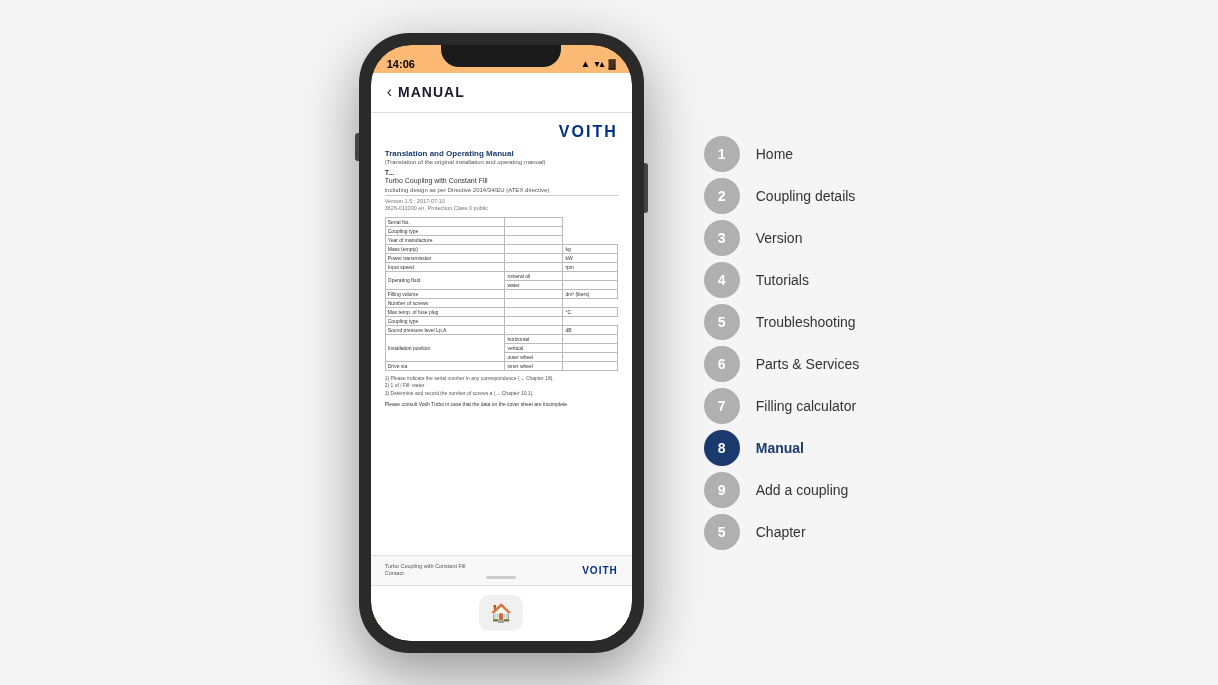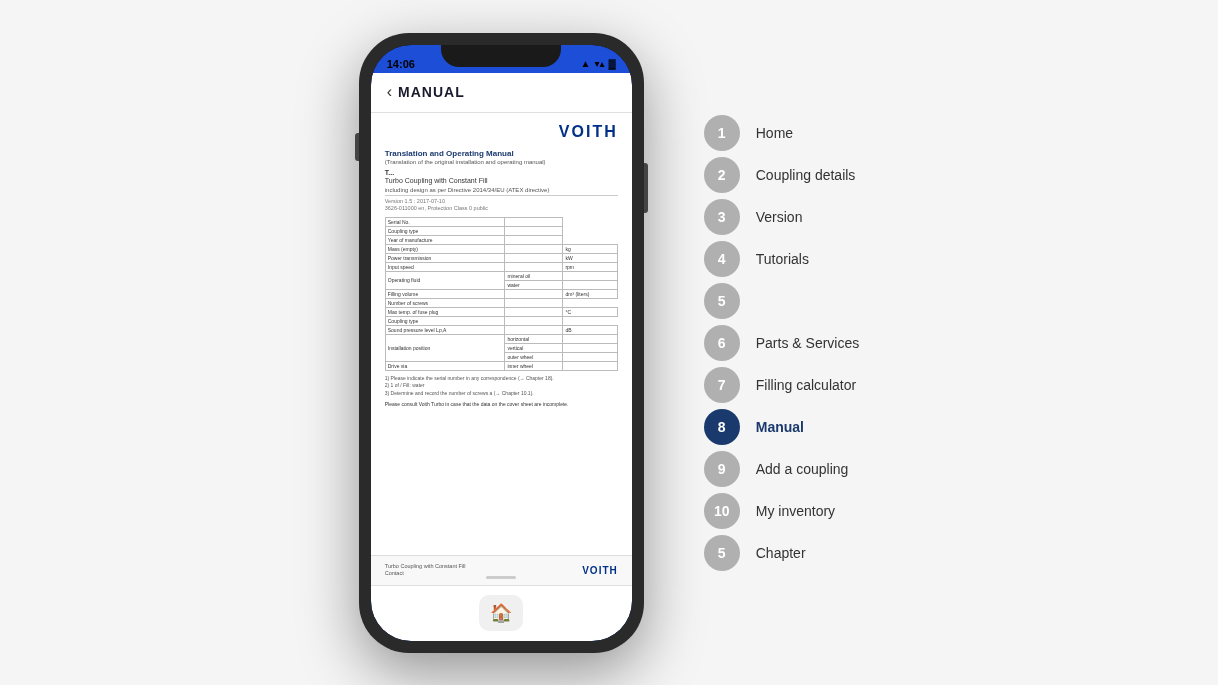--- a/index.html
+++ b/index.html
@@ -86,21 +86,21 @@
       color: #000;
     }
 
     
     .screen {
       position: absolute;
       top: 0;
       left: 0;
       right: 0;
       bottom: 0;
-      background: #1d4ed8;
+      background: #fdba74;
       border-radius: 40px;
       overflow: hidden;
     }
 
     
     .app-header {
       position: absolute;
       top: 28px;
       left: 0;
       right: 0;
@@ -520,20 +520,21 @@
       <span class="menu-label">Version</span>
     </div>
 
     <div class="menu-item">
       <div class="menu-number">4</div>
       <span class="menu-label">Tutorials</span>
     </div>
 
     <div class="menu-item">
       <div class="menu-number">5</div>
+      <span class="menu-label">Troubleshooting</span>
     </div>
 
     <div class="menu-item">
       <div class="menu-number">6</div>
       <span class="menu-label">Parts &amp; Services</span>
     </div>
 
     <div class="menu-item">
       <div class="menu-number">7</div>
       <span class="menu-label">Filling calculator</span>
@@ -542,24 +543,20 @@
     <div class="menu-item">
       <div class="menu-number active">8</div>
       <span class="menu-label active">Manual</span>
     </div>
 
     <div class="menu-item">
       <div class="menu-number">9</div>
       <span class="menu-label">Add a coupling</span>
     </div>
 
-    <div class="menu-item">
-      <div class="menu-number">10</div>
-      <span class="menu-label">My inventory</span>
-    </div>
 
     <div class="menu-item">
       <div class="menu-number">5</div>
       <span class="menu-label">Chapter</span>
     </div>
 
   </div>
 
 </div>
 

